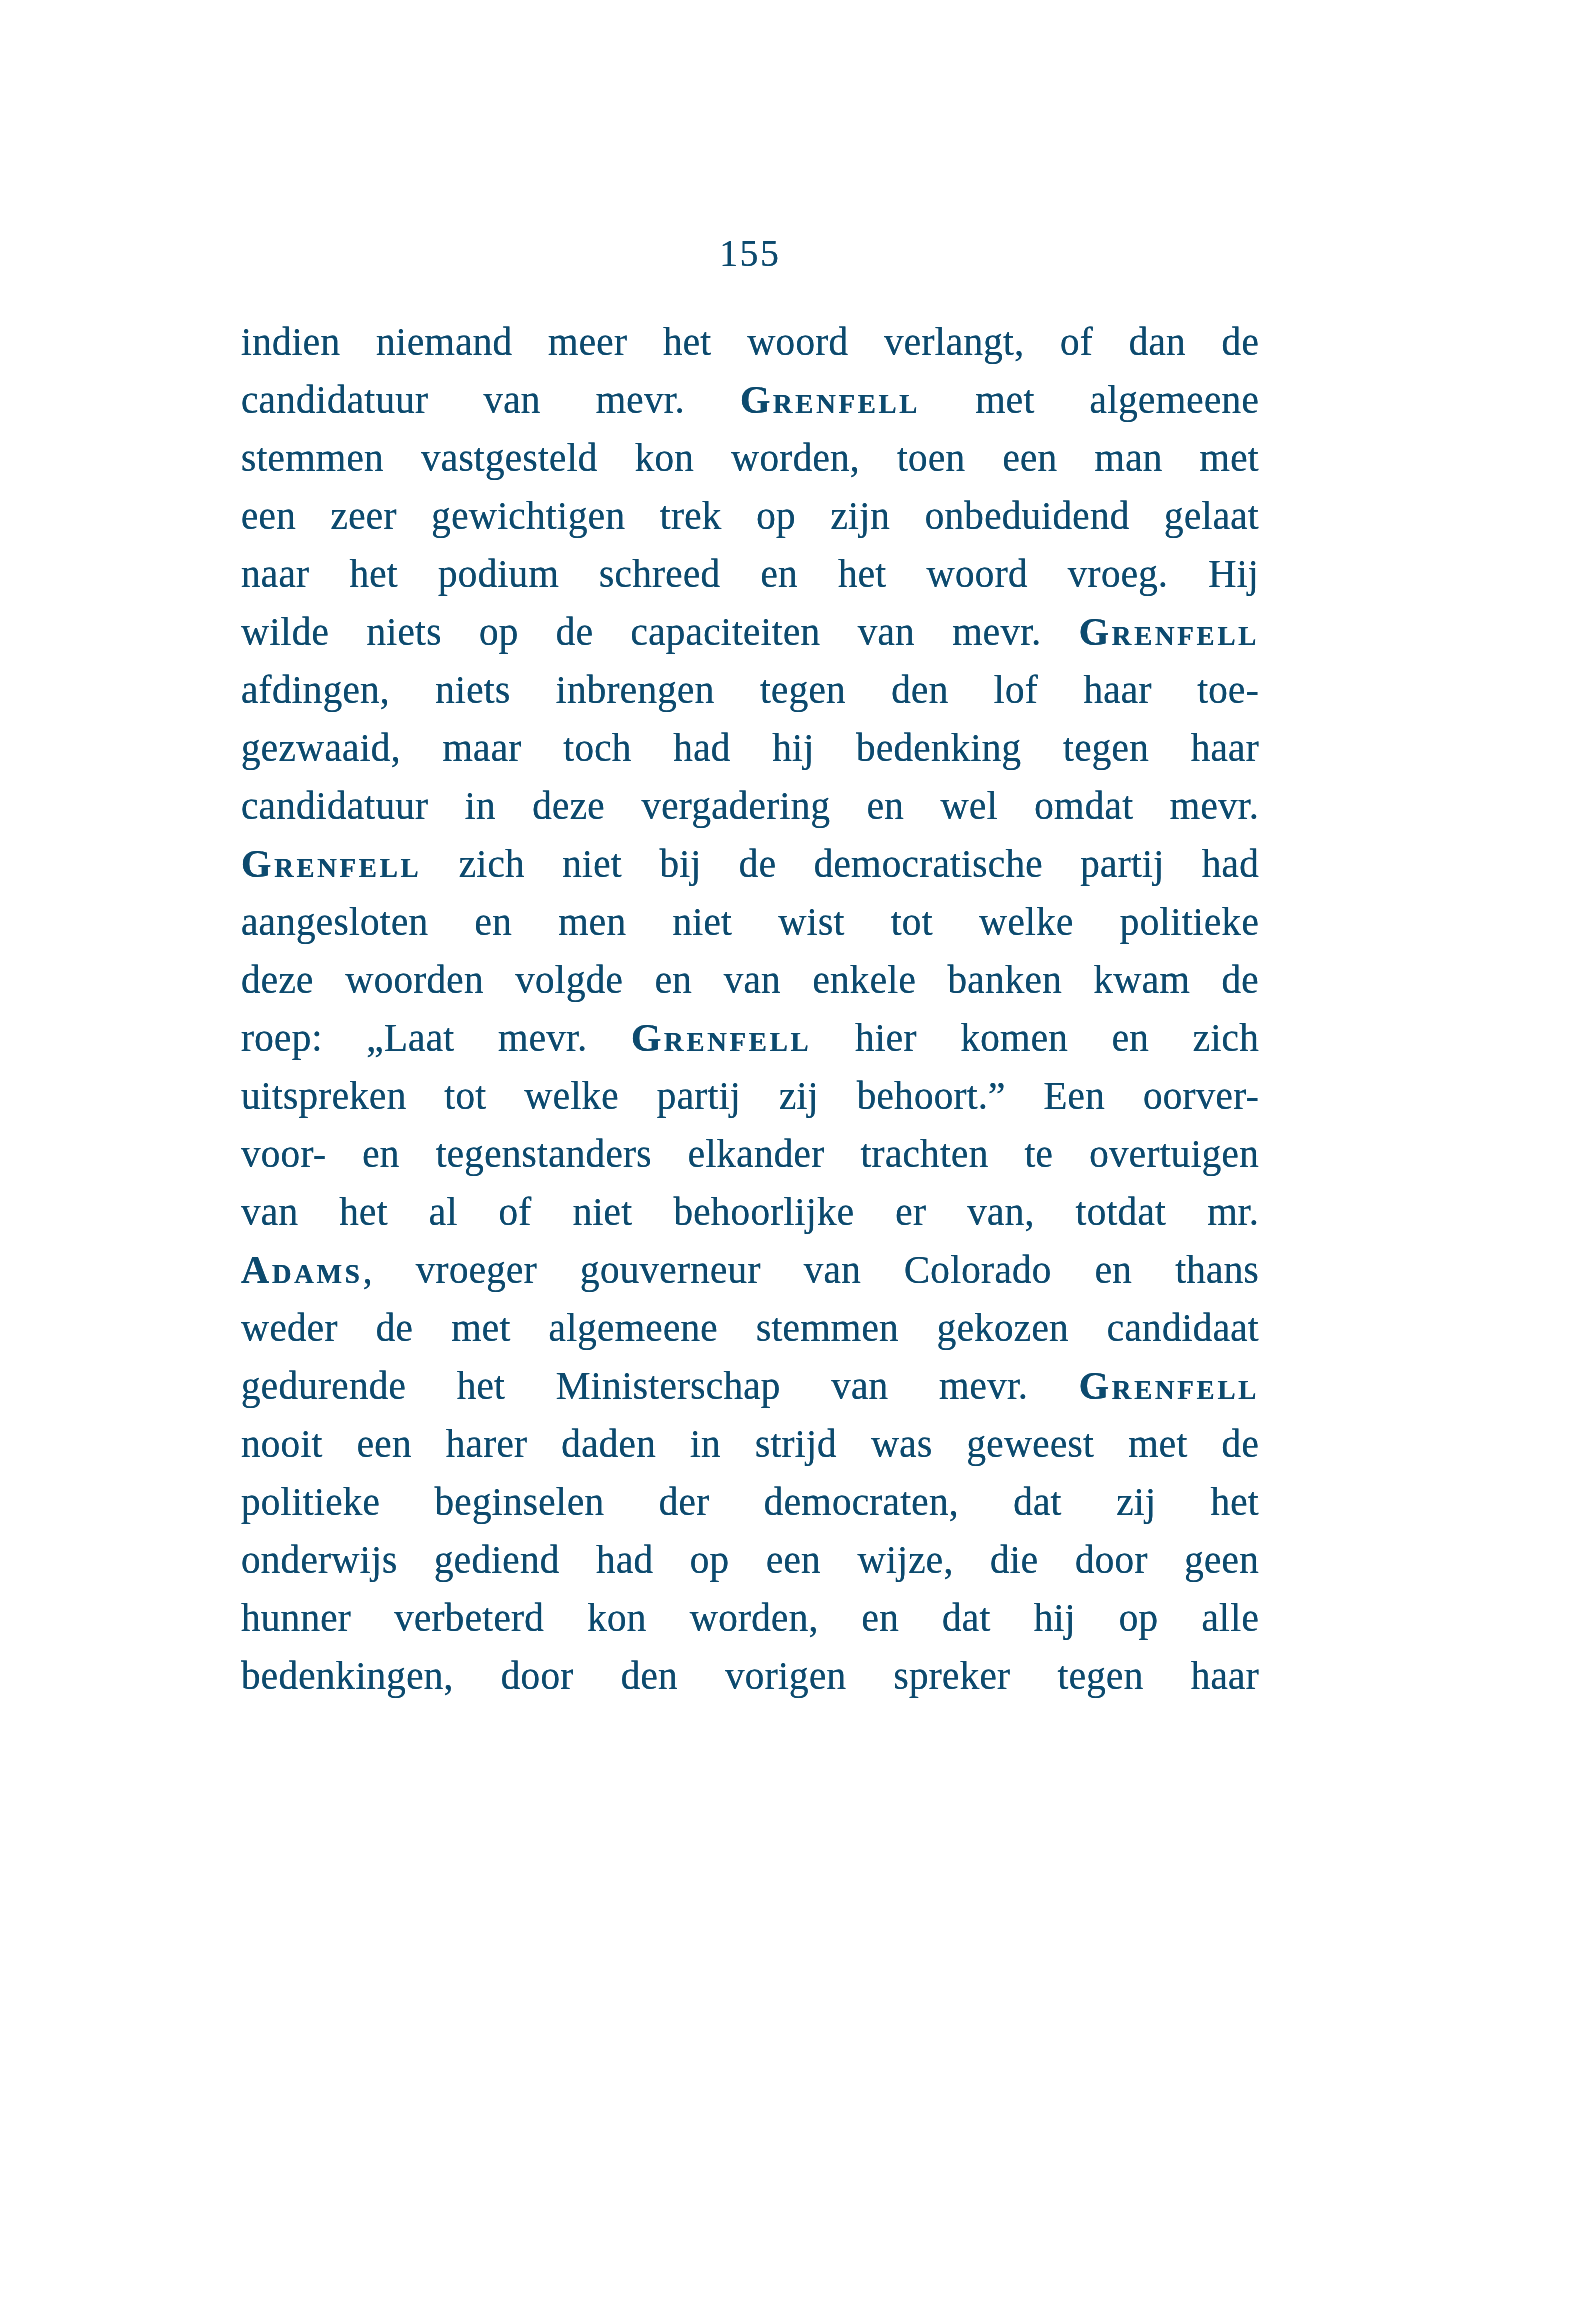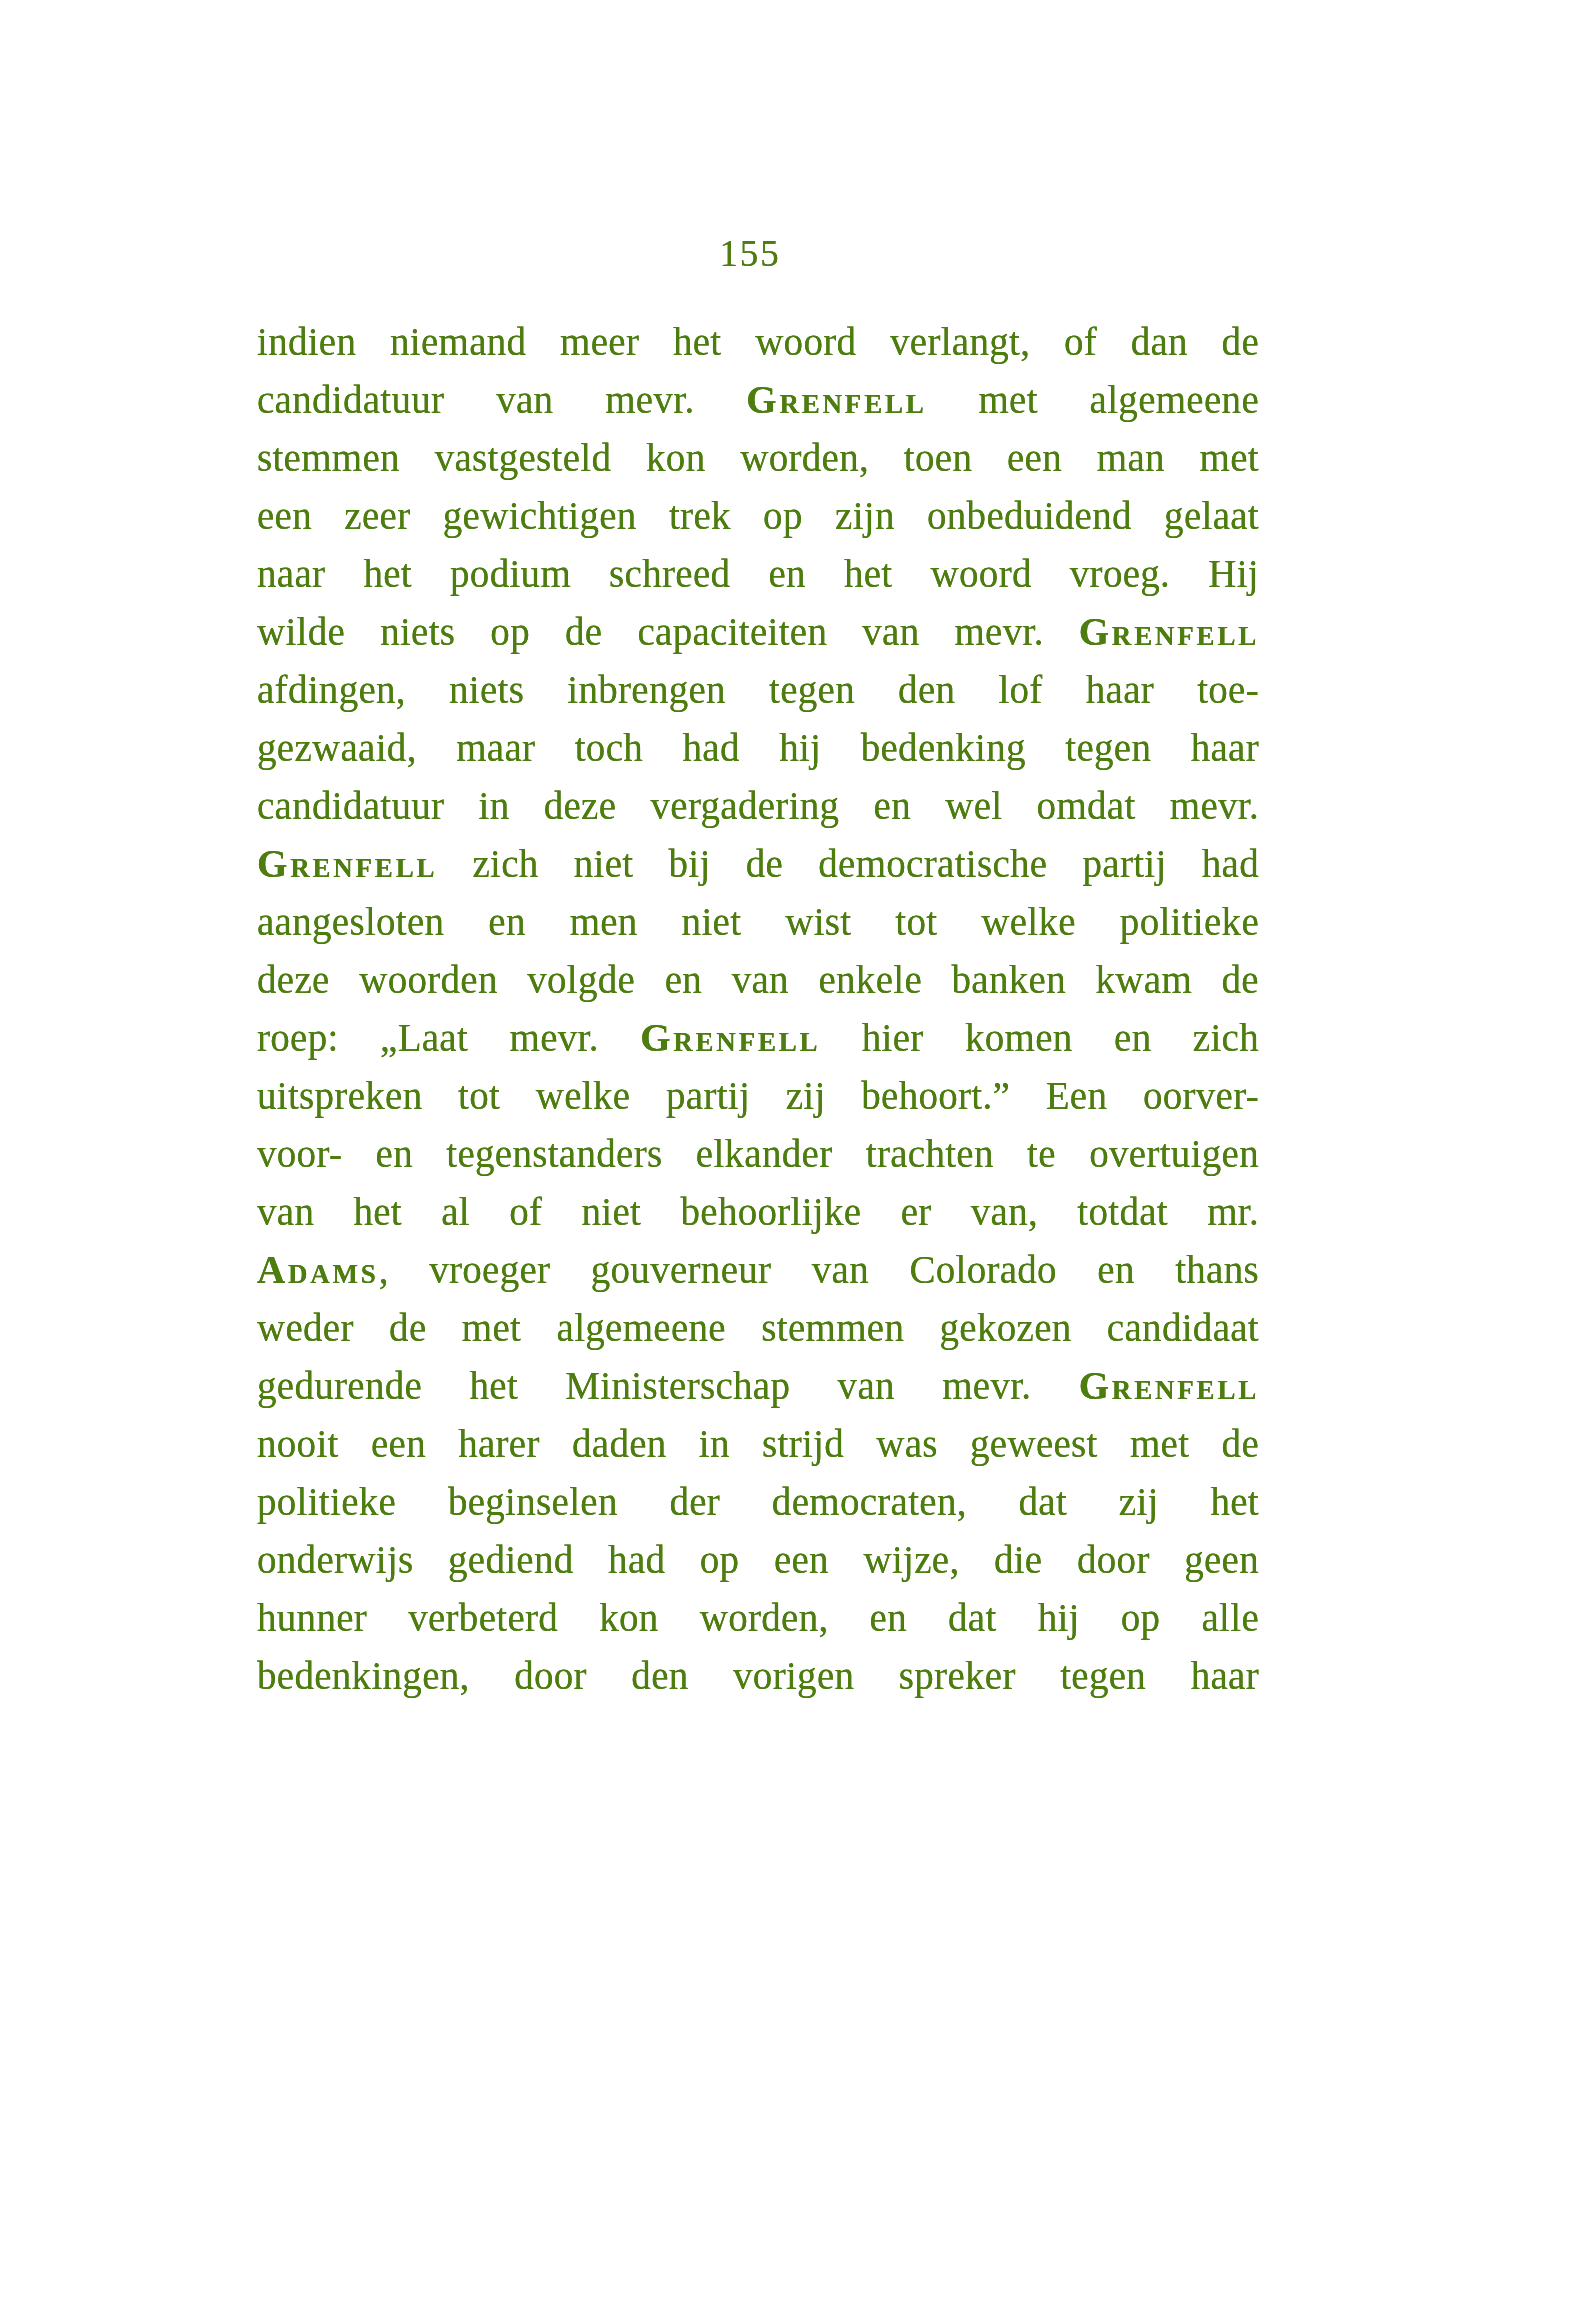--- a/index.html
+++ b/index.html
@@ -6,21 +6,21 @@
     margin: 0;
     padding: 0;
     background: #ffffff;
   }
   .page {
     position: relative;
     width: 1594px;
     height: 2317px;
     background: #ffffff;
     font-family: "Liberation Serif", "DejaVu Serif", serif;
-    color: #4d7c0f;
+    color: #0c4a6e;
     overflow: hidden;
   }
   .page-number {
     position: absolute;
     top: 232px;
     left: 241px;
     width: 1018px;
     text-align: center;
     font-size: 37px;
     letter-spacing: 1.9px;
@@ -35,21 +35,20 @@
   .line {
     height: 58px;
     line-height: 58px;
     font-size: 39px;
     letter-spacing: 0.3px;
     white-space: normal;
     text-align: justify;
     text-align-last: justify;
     -moz-text-align-last: justify;
     text-shadow: 0 0 0.6px currentColor;
-    margin-left: 16px;
   }
   .sc {
     font-variant: small-caps;
     letter-spacing: 2.8px;
     font-weight: bold;
   }
 </style>
 </head>
 <body>
 

